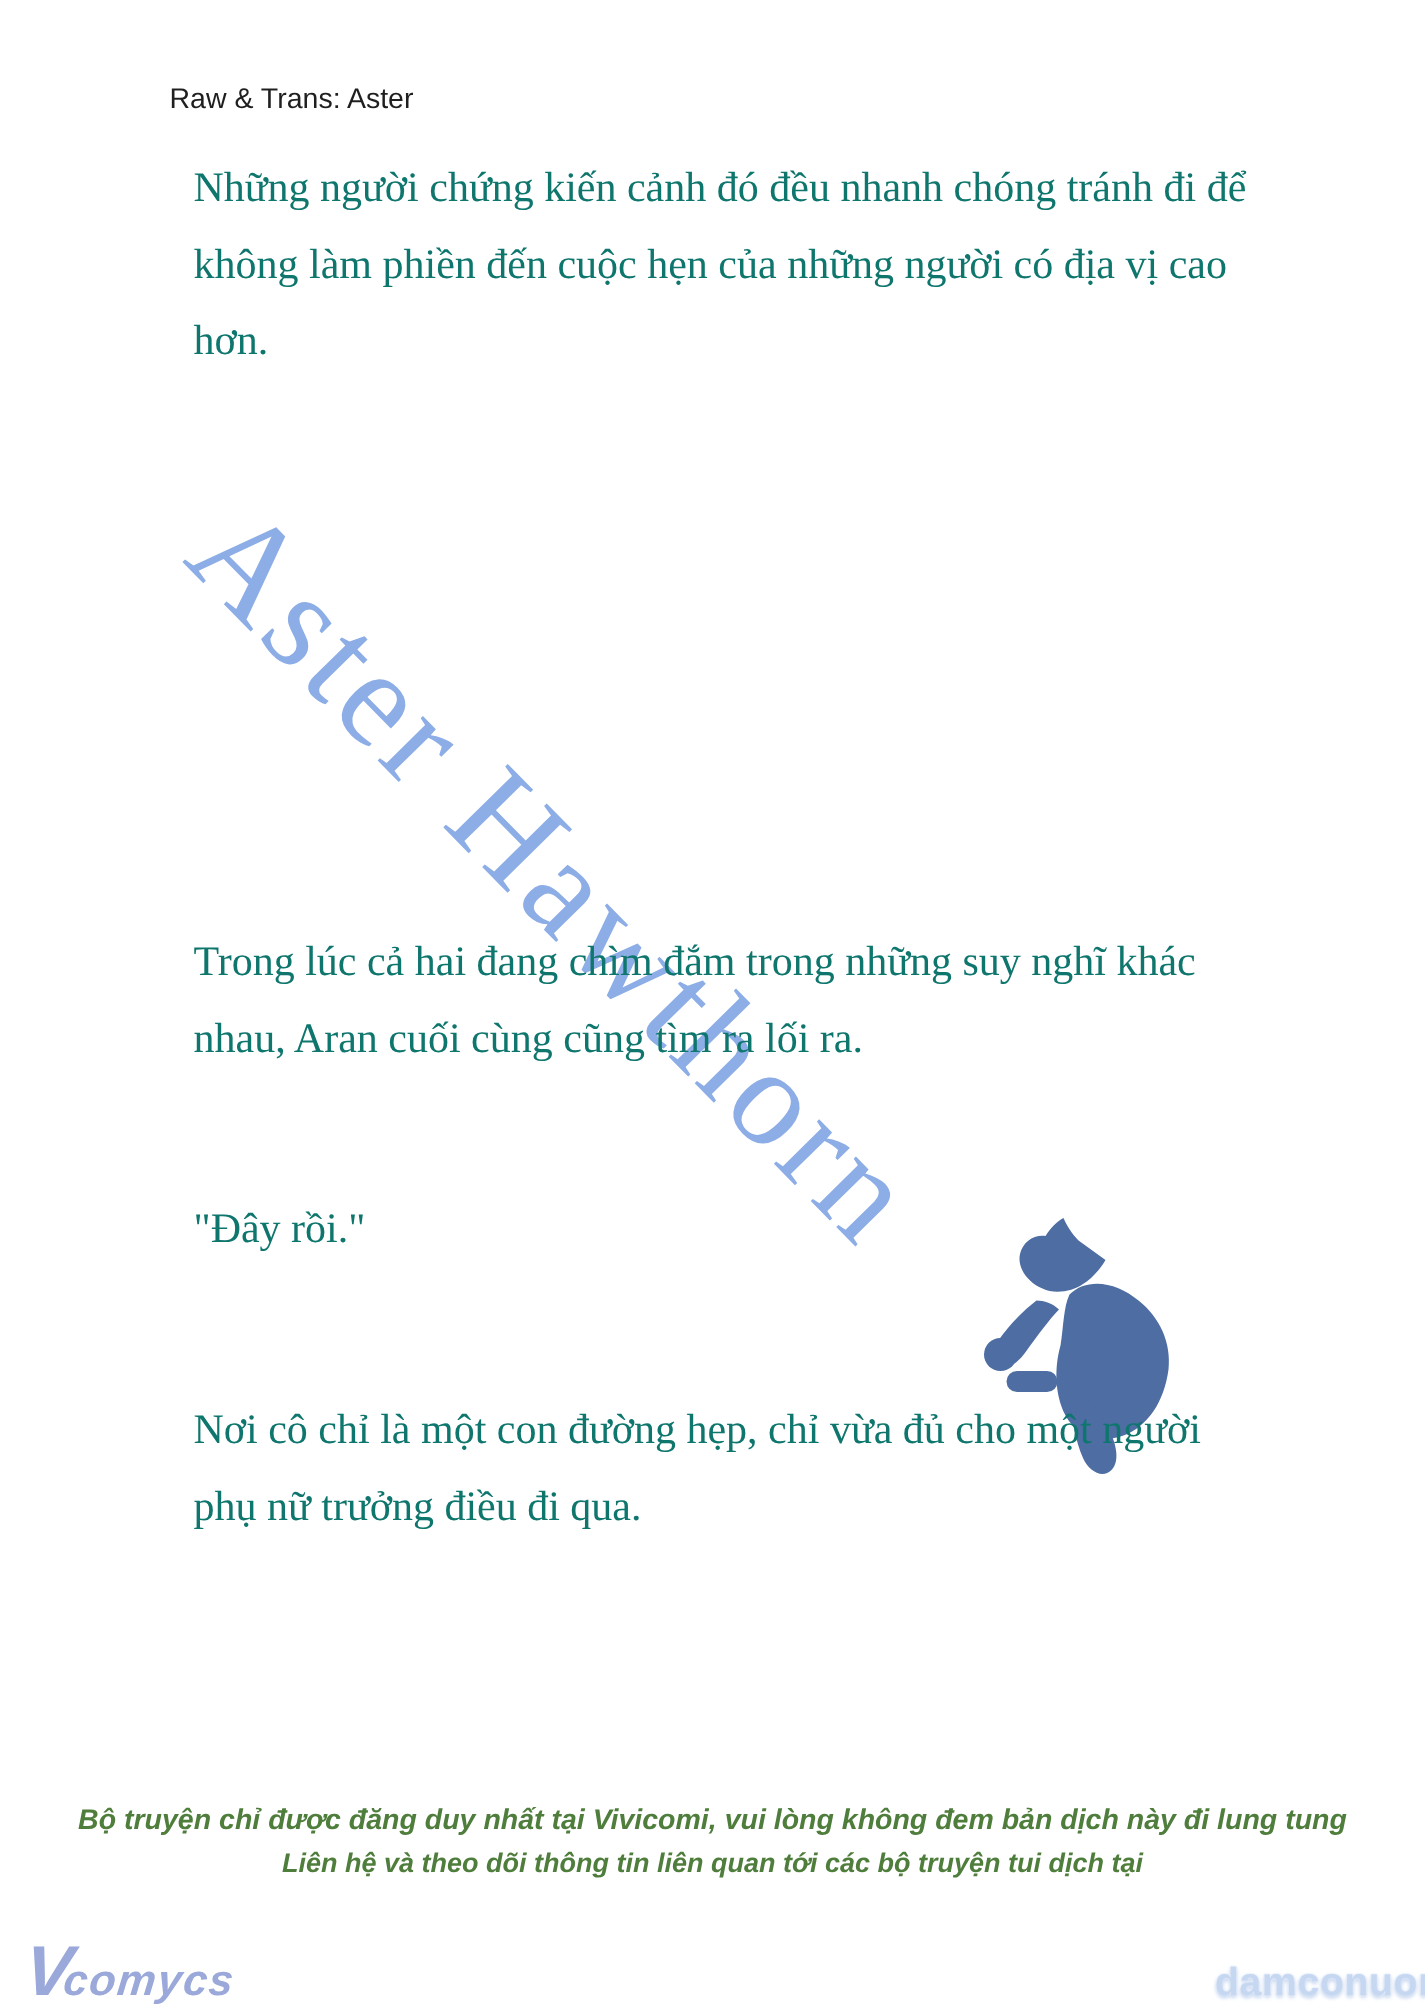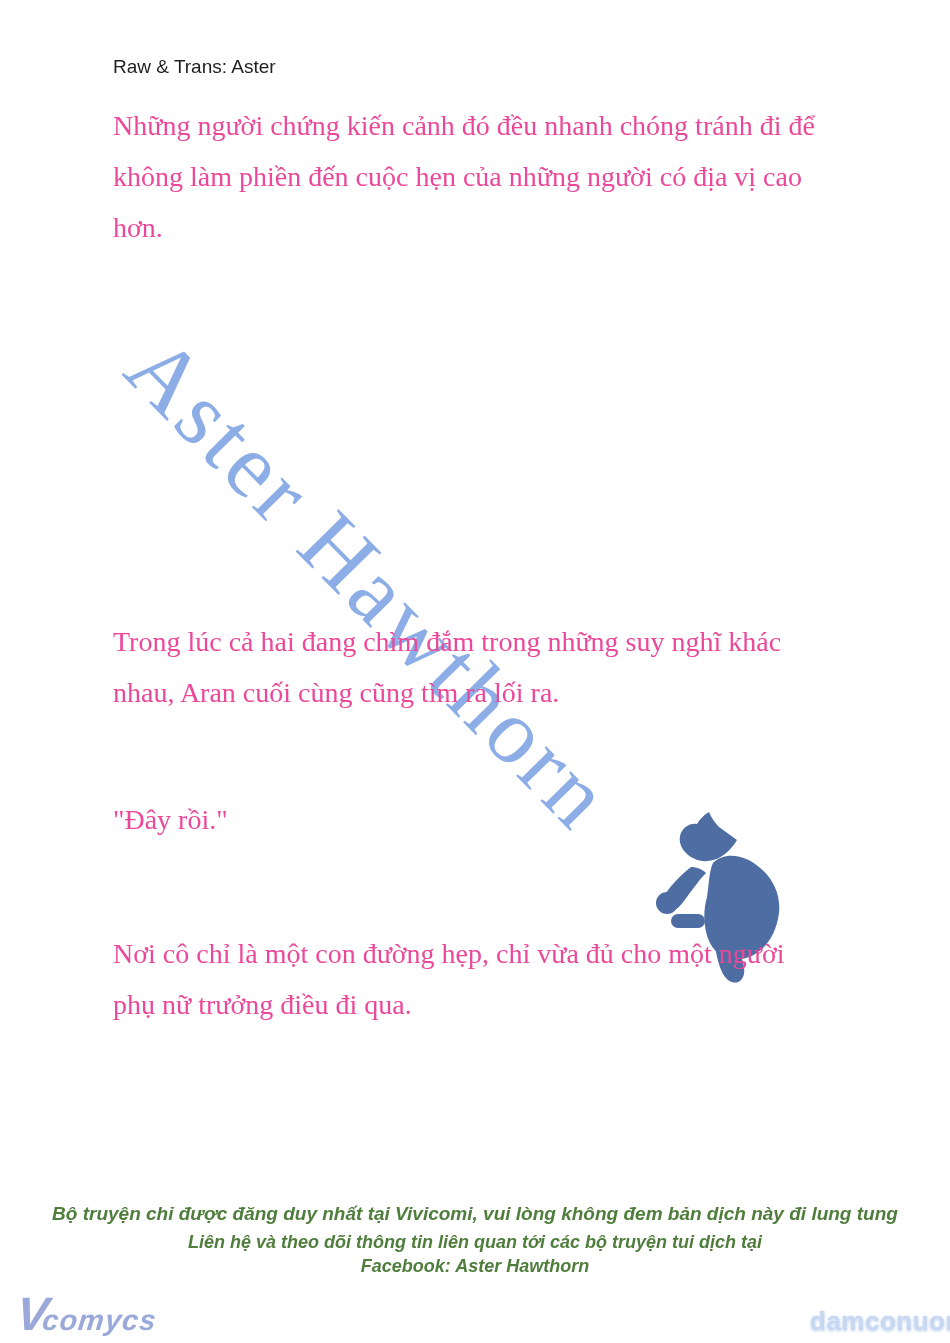--- a/index.html
+++ b/index.html
@@ -39,25 +39,25 @@
 
   .cat {
     position: absolute;
     left: 653px;
     top: 811px;
     z-index: 2;
   }
 
   .paragraph {
     position: absolute;
-    left: 113px;
+    left: 129px;
     width: 740px;
     font-size: 28px;
     line-height: 51px;
-    color: #ec4899;
+    color: #0f766e;
     white-space: pre-line;
     z-index: 3;
   }
   .p1 { top: 100px; }
   .p2 { top: 334px; }
   .p3 { top: 616px; }
   .p4 { top: 794px; }
   .p5 { top: 928px; }
 
   .footer-line {
@@ -128,21 +128,20 @@
 không làm phiền đến cuộc hẹn của những người có địa vị cao
 hơn.</div>
   <div class="paragraph p3">Trong lúc cả hai đang chìm đắm trong những suy nghĩ khác
 nhau, Aran cuối cùng cũng tìm ra lối ra.</div>
   <div class="paragraph p4">"Đây rồi."</div>
   <div class="paragraph p5">Nơi cô chỉ là một con đường hẹp, chỉ vừa đủ cho một người
 phụ nữ trưởng điều đi qua.</div>
 
   <div class="footer-line f2">Liên hệ và theo dõi thông tin liên quan tới các bộ truyện tui dịch tại</div>
   <div class="footer-line f1">Bộ truyện chỉ được đăng duy nhất tại Vivicomi, vui lòng không đem bản dịch này đi lung tung</div>
-  <div class="footer-line f3">Facebook: Aster Hawthorn</div>
 
   <div class="vcomycs-logo">
     <span class="v">V</span><span class="rest">comycs</span>
   </div>
 
   <div class="damconuong-logo">damconuong</div>
 
 </div>
 
 </body></html>

